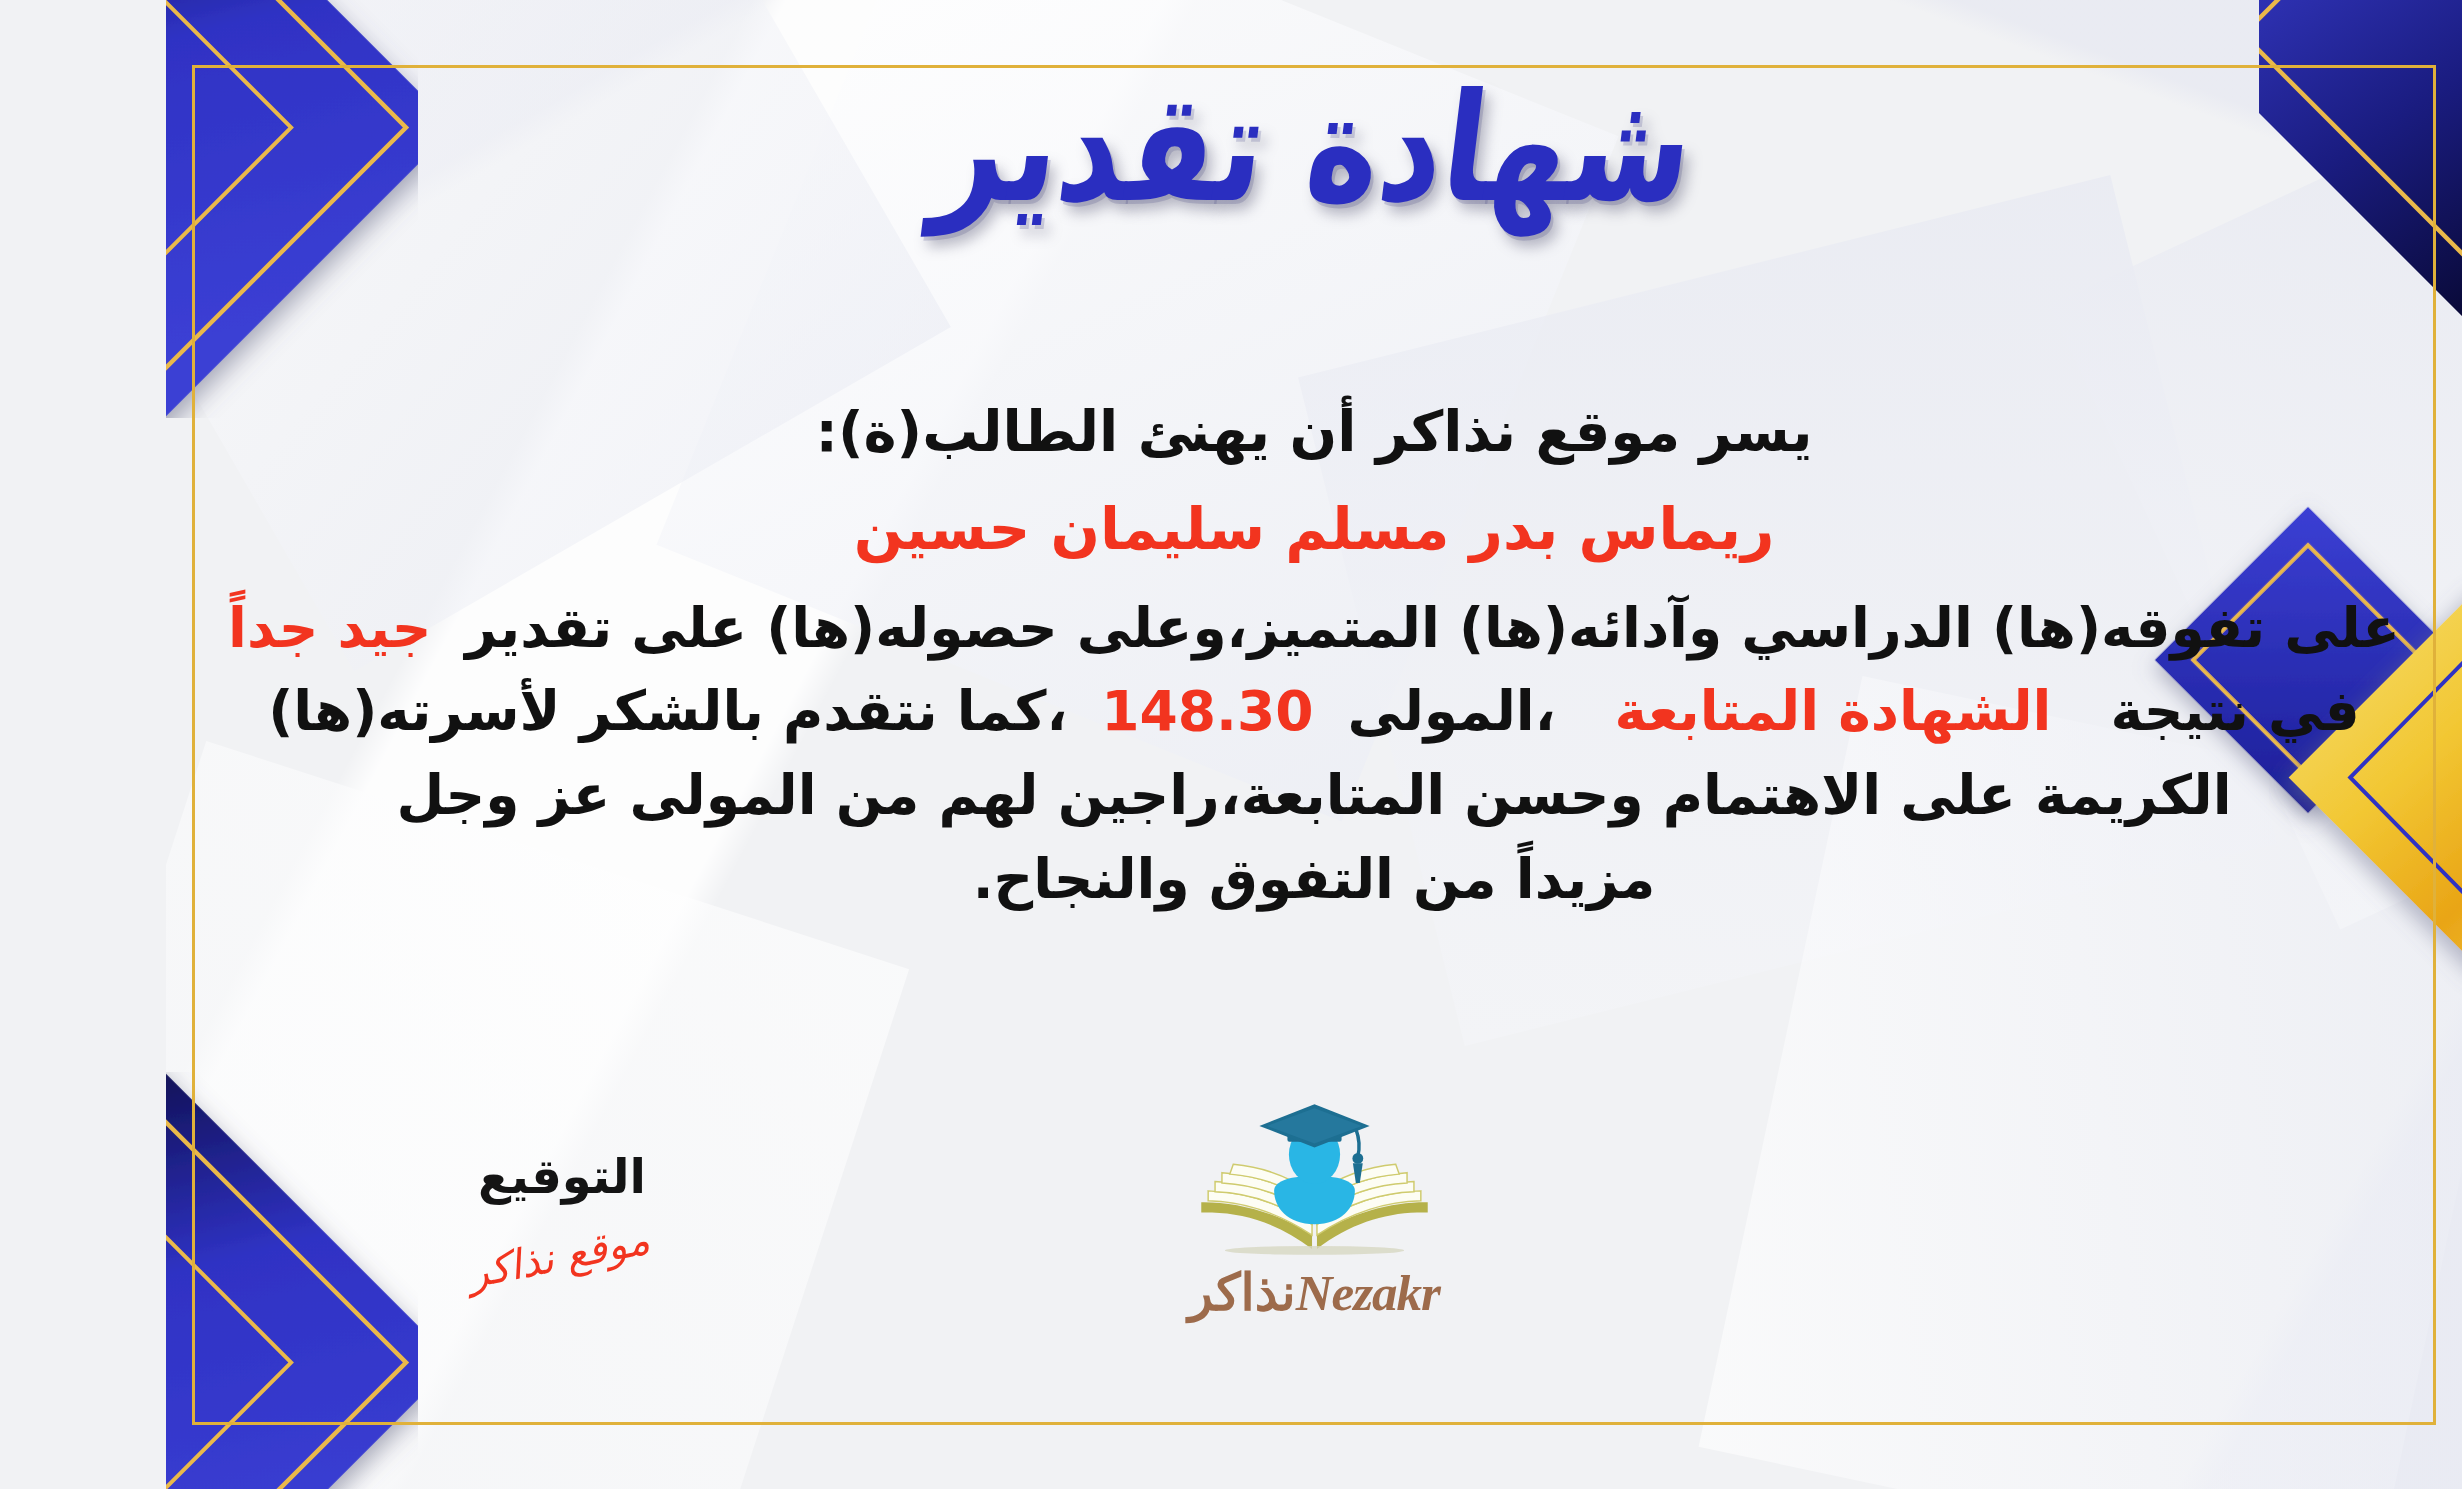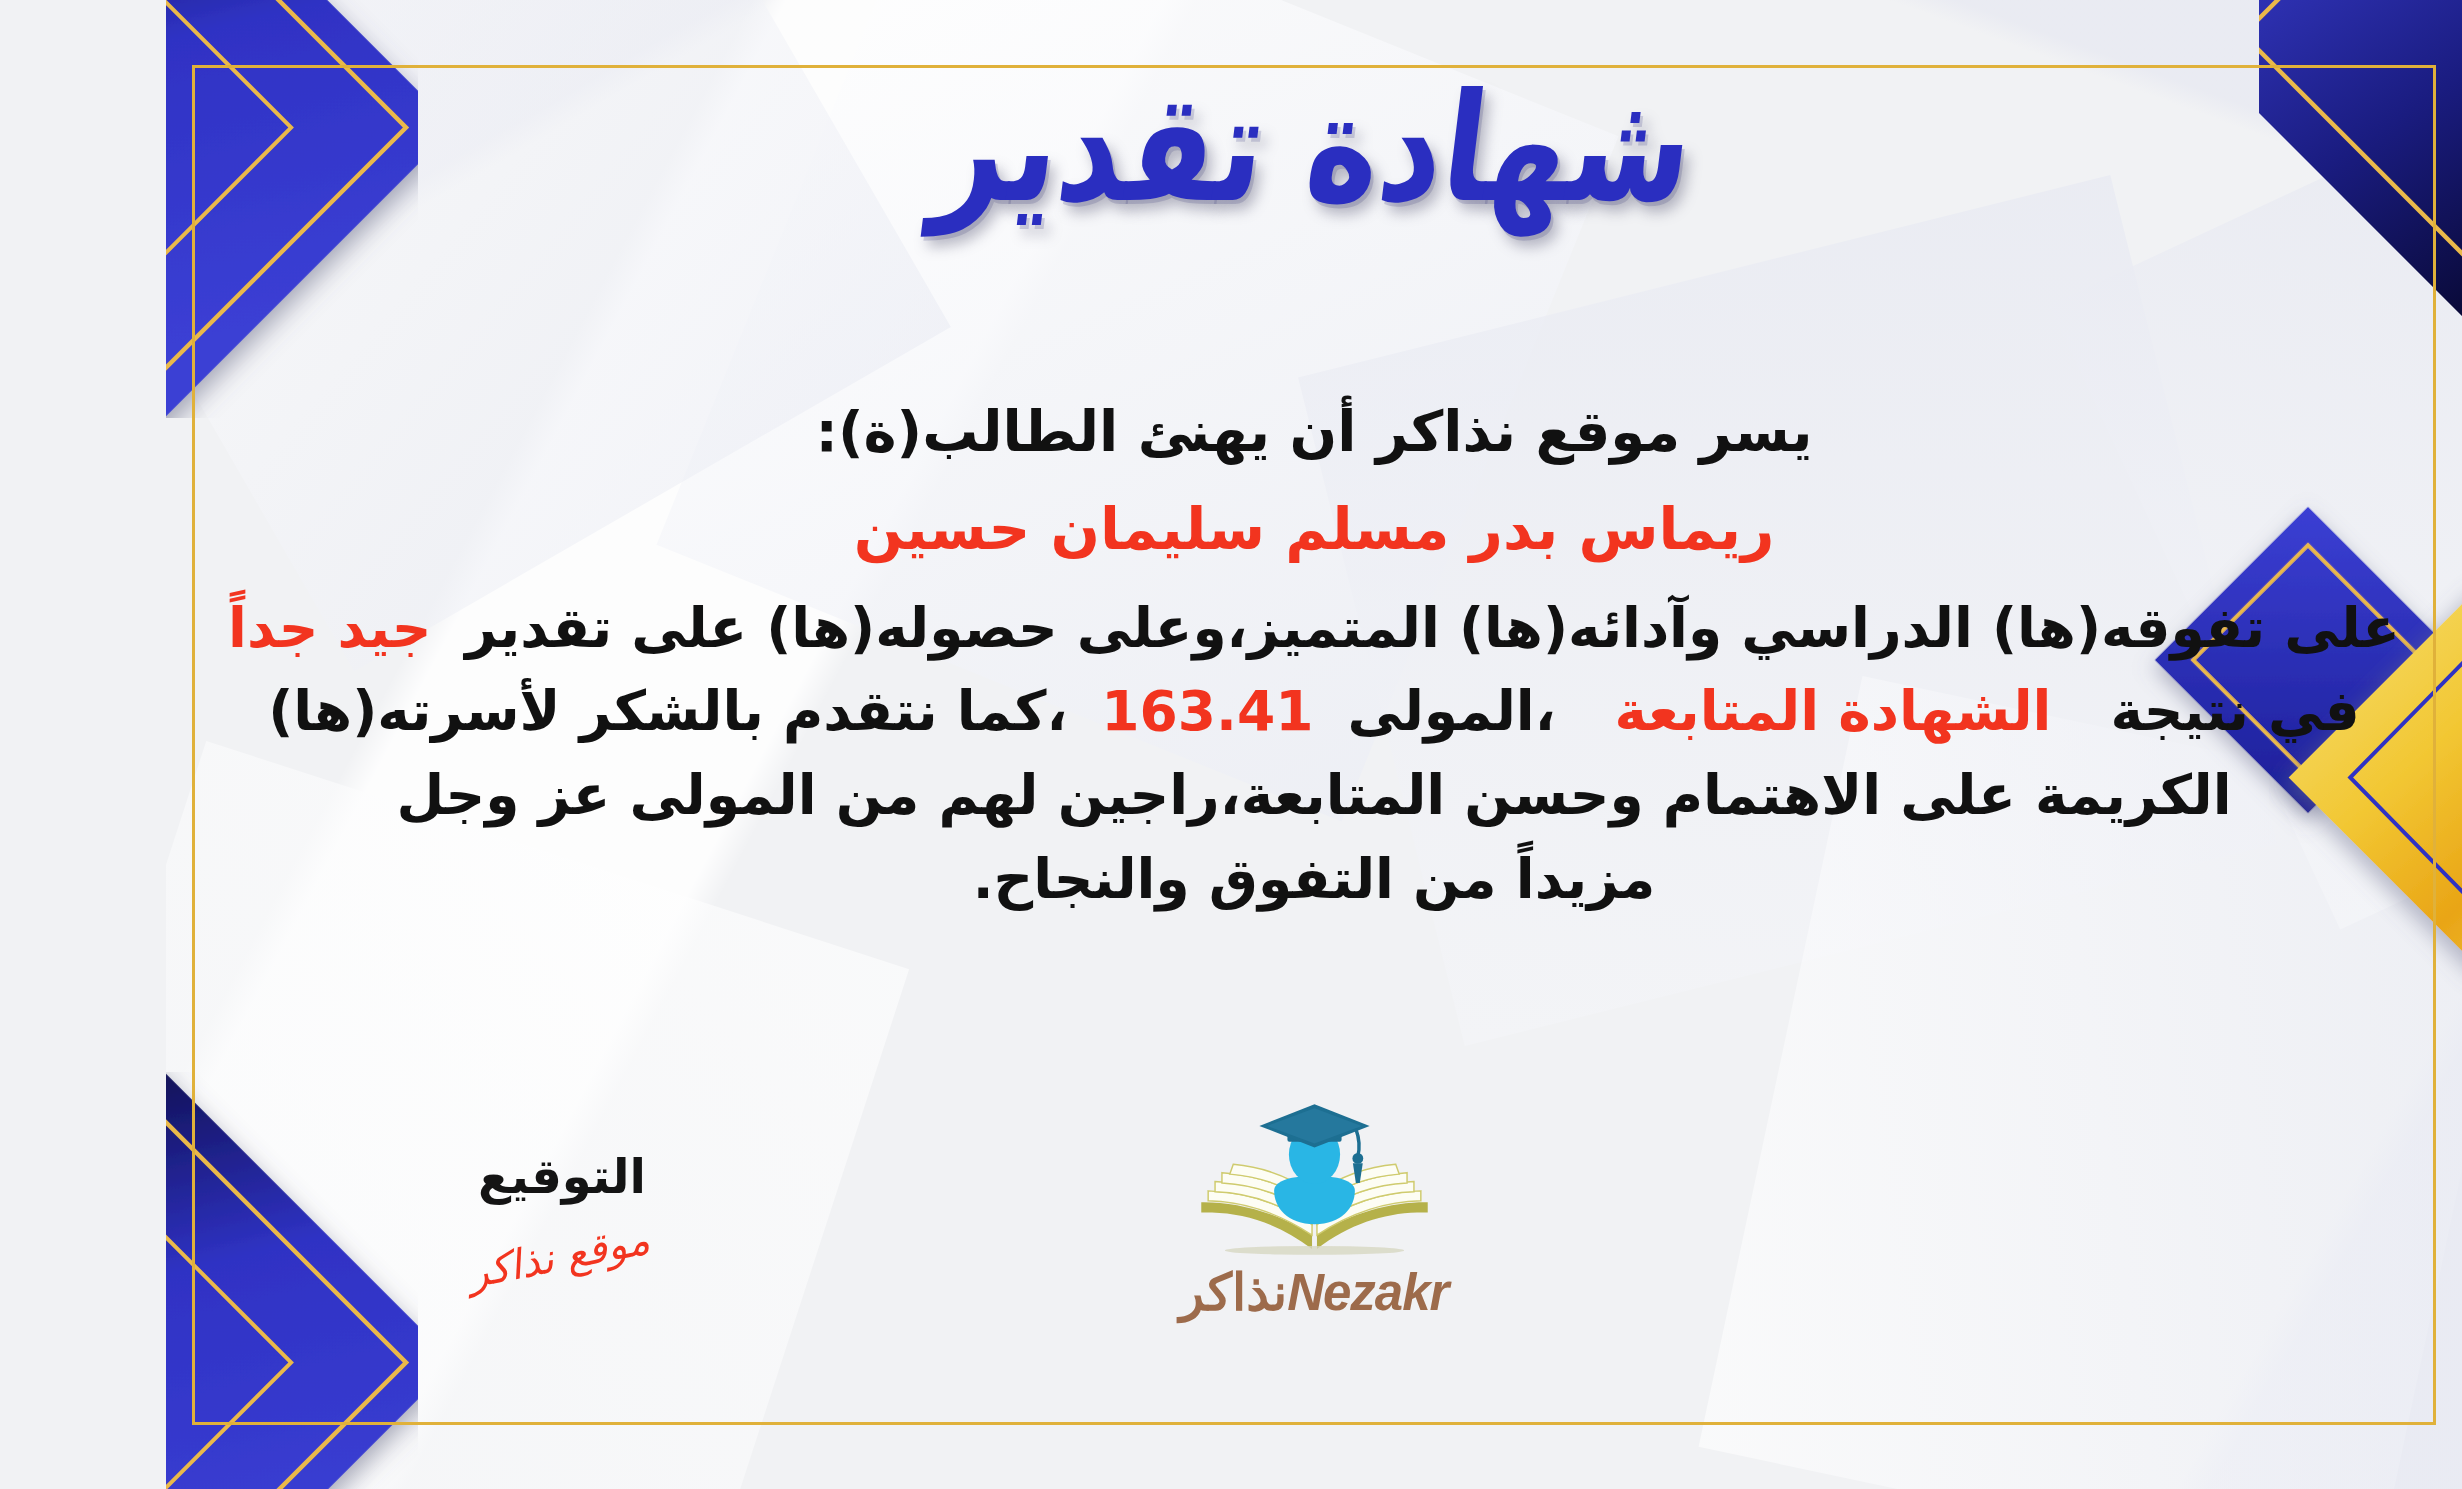--- a/index.html
+++ b/index.html
@@ -140,21 +140,21 @@
   #logo-wordmark{
     margin-top:3px;
     font-size:51px;
     font-weight:800;
     color:#9d6b4b;
     letter-spacing:-1px;
     line-height:1;
     white-space:nowrap;
     font-family:"DejaVu Serif","Liberation Serif",serif;
   }
-  #logo-wordmark .latin{font-family:Liberation Sans, sans-serif;font-style:italic;}
+  #logo-wordmark .latin{font-family:Liberation Serif, serif;font-style:italic;}
 </style>
 </head>
 <body>
 
 <div id="certificate">
 
   <div class="facet f1"></div>
   <div class="facet f2"></div>
   <div class="facet f3"></div>
   <div class="facet f4"></div>
@@ -249,21 +249,21 @@
 
     <div class="line" id="intro-line">يسر موقع نذاكر أن يهنئ الطالب(ة):</div>
 
     <div id="student-name">ريماس بدر مسلم سليمان حسين</div>
 
     <div id="para">
       <div class="line">
         <span>على تفوقه(ها) الدراسي وآدائه(ها) المتميز،وعلى حصوله(ها) على تقدير</span><span class="sp"></span><span class="red">جيد جداً</span>
       </div>
       <div class="line">
-        <span>في نتيجة</span><span class="sp-lg"></span><span class="red">الشهادة المتابعة</span><span class="sp-lg"></span><span>،المولى</span><span class="sp"></span><span class="red">163.41</span><span class="sp"></span><span>،كما نتقدم بالشكر لأسرته(ها)</span>
+        <span>في نتيجة</span><span class="sp-lg"></span><span class="red">الشهادة المتابعة</span><span class="sp-lg"></span><span>،المولى</span><span class="sp"></span><span class="red">148.30</span><span class="sp"></span><span>،كما نتقدم بالشكر لأسرته(ها)</span>
       </div>
       <div class="line">الكريمة على الاهتمام وحسن المتابعة،راجين لهم من المولى عز وجل</div>
       <div class="line">مزيداً من التفوق والنجاح.</div>
     </div>
   </div>
 
   <div id="footer">
 
     <div id="signature-block">
       <div id="signature-label">التوقيع</div>

